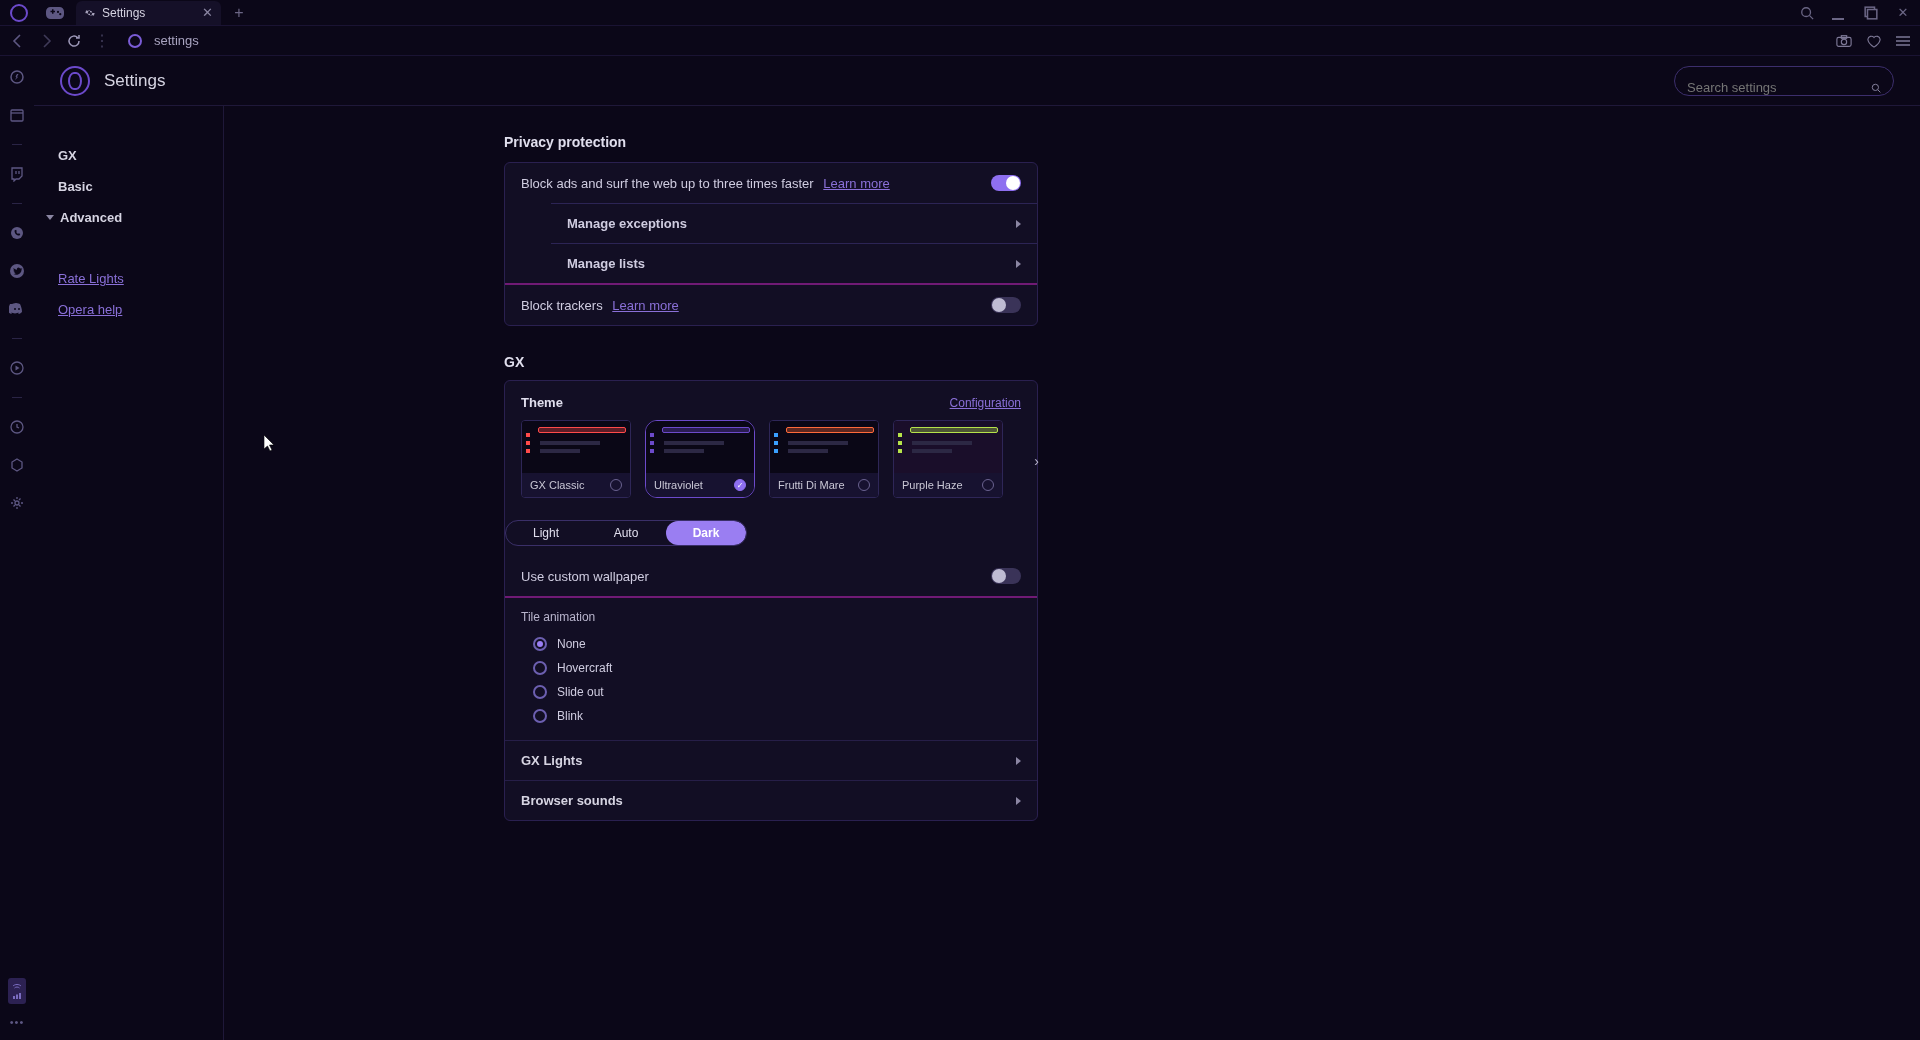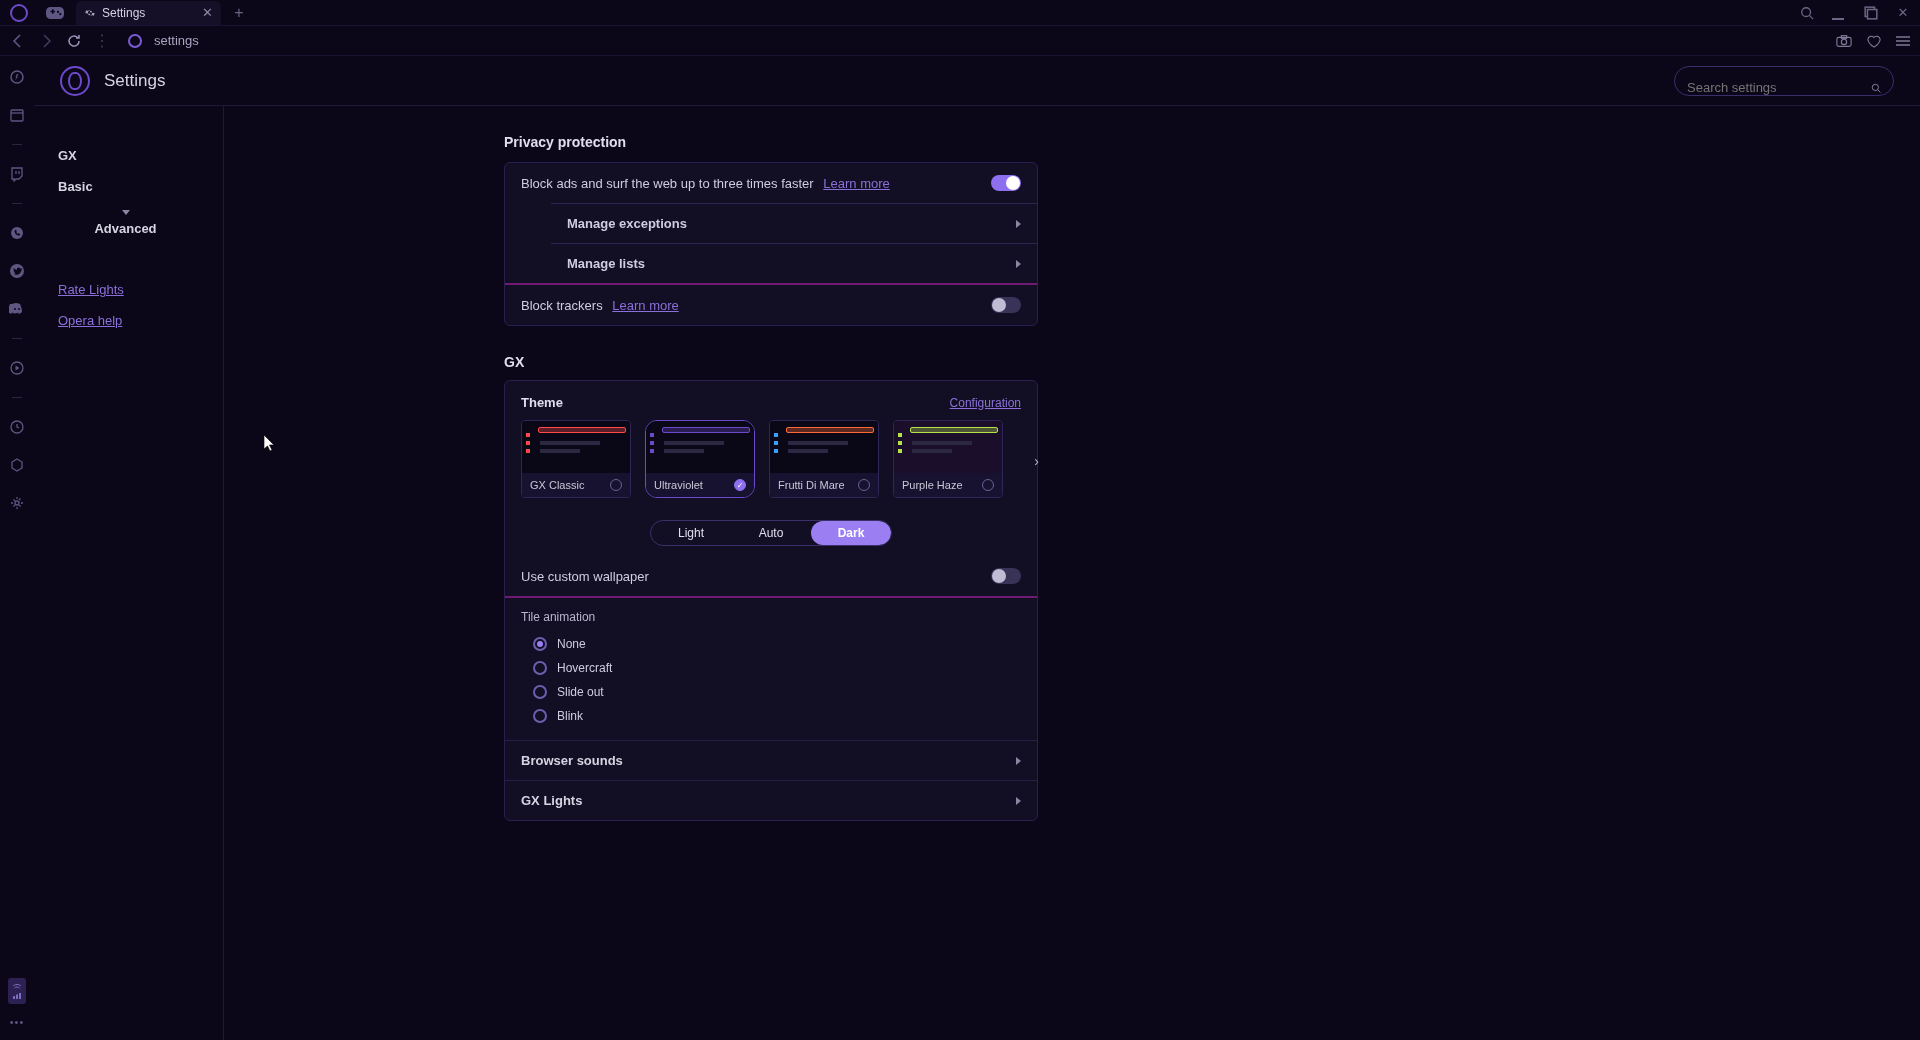--- a/index.html
+++ b/index.html
@@ -82,21 +82,21 @@
 .theme-preview .dots3 i { width:4px;height:4px; display:block;}
 .theme-preview .line1 { position:absolute; top:20px; left:18px; width:60px; height:4px; background:#2c2844;}
 .theme-preview .line2 { position:absolute; top:28px; left:18px; width:40px; height:4px; background:#2c2844;}
 .theme-footer { display:flex; align-items:center; padding:6px 8px; background:#171230;}
 .theme-footer .tname { font-size:11px; color:#c9c7d5;}
 .theme-footer .radio { margin-left:auto; width:12px;height:12px;border-radius:50%;border:1px solid #6a6290; display:flex;align-items:center;justify-content:center;}
 .theme-footer .radio.sel { background:#8e6ff0; border-color:#8e6ff0;}
 .theme-footer .radio.sel::after { content:"✓"; font-size:8px; color:#fff;}
 .themes-arrow-r { position:absolute; right:-2px; top:50%; transform:translateY(-50%); color:#b8b4cc; font-size:14px;}
 
-.seg { display:flex; justify-content:center; padding: 14px 0 10px; }
+.seg { display:flex; padding: 14px 0 10px; }
 .seg-wrap { display:flex; border:1px solid #3a2f68; border-radius:14px; overflow:hidden; height:26px;}
 .seg-btn { width:80px; display:flex;align-items:center;justify-content:center; font-size:12px; color:#e0deed; }
 .seg-btn.active { background:#9a7ef2; border-radius:14px; color:#fff; font-weight:600;}
 
 .radio-row { display:flex; align-items:center; gap:10px; padding:5px 0; margin-left:12px;}
 .radio-row .rr { width:14px;height:14px;border-radius:50%;border:2px solid #6c5fb0; display:flex;align-items:center;justify-content:center;}
 .radio-row .rr.on::after { content:""; width:6px;height:6px;border-radius:50%; background:#9a7ef2;}
 .radio-row .rl { font-size:12px; color:#cfcce0;}
 
 .link-row { display:flex; align-items:center; padding:12px 16px; border-top:1px solid #261e48; font-size:13px; font-weight:600; color:#d6d4e2;}
@@ -256,21 +256,21 @@
         <circle cx="7" cy="7" r="5" stroke="#8b86a3" stroke-width="1.5" fill="none"></circle>
         <line x1="11" y1="11" x2="15" y2="15" stroke="#8b86a3" stroke-width="1.5"></line>
       </svg>
   </div>
 </div>
 
 <div class="body">
   <div class="sidebar">
     <div class="navitem bold">GX</div>
     <div class="navitem bold">Basic</div>
-    <div class="navitem bold" style="margin-left:-12px;flex-direction:column;">
+    <div class="navitem bold" style="margin-left:-12px;">
       <span class="caret"></span>
       <span>Advanced</span>
     </div>
     <div class="gap"></div>
     <a class="linkitem">Rate Lights</a>
     <a class="linkitem">Opera help</a>
   </div>
 
   <div class="content">
 
@@ -407,25 +407,25 @@
               <span class="rr "></span>
               <span class="rl">Slide out</span>
             </div>
             <div class="radio-row">
               <span class="rr "></span>
               <span class="rl">Blink</span>
             </div>
           </div>
       </div>
       <div class="link-row">
+        <span>GX Lights</span>
+        <span class="chevron-r" style="margin-left:auto;"></span>
+      </div>
+      <div class="link-row">
         <span>Browser sounds</span>
-        <span class="chevron-r" style="margin-left:auto;"></span>
-      </div>
-      <div class="link-row">
-        <span>GX Lights</span>
         <span class="chevron-r" style="margin-left:auto;"></span>
       </div>
     </div>
 
   </div>
 </div>
 
 <svg class="cursor" id="cursor" viewBox="0 0 12 18" style="left: 264px; top: 435px;">
     <path d="M0 0l0 14 3.5-3 2.5 5 2-1-2.5-5 4.5 0z" fill="#fff" stroke="#000" stroke-width="0.6"></path>
   </svg>

